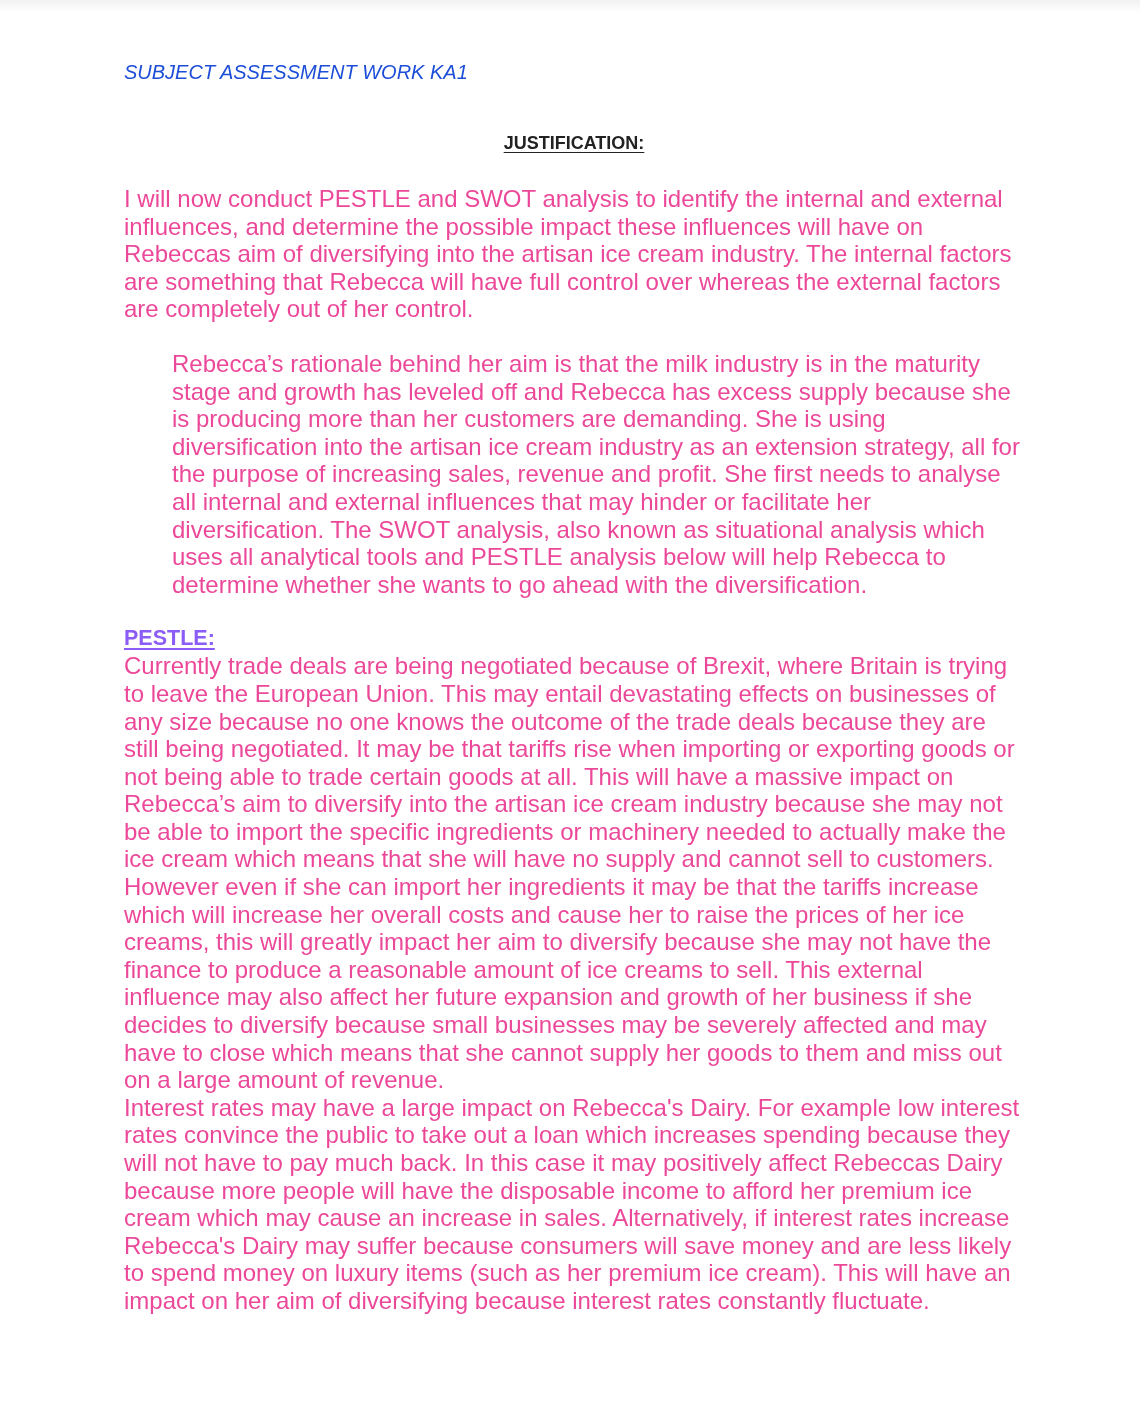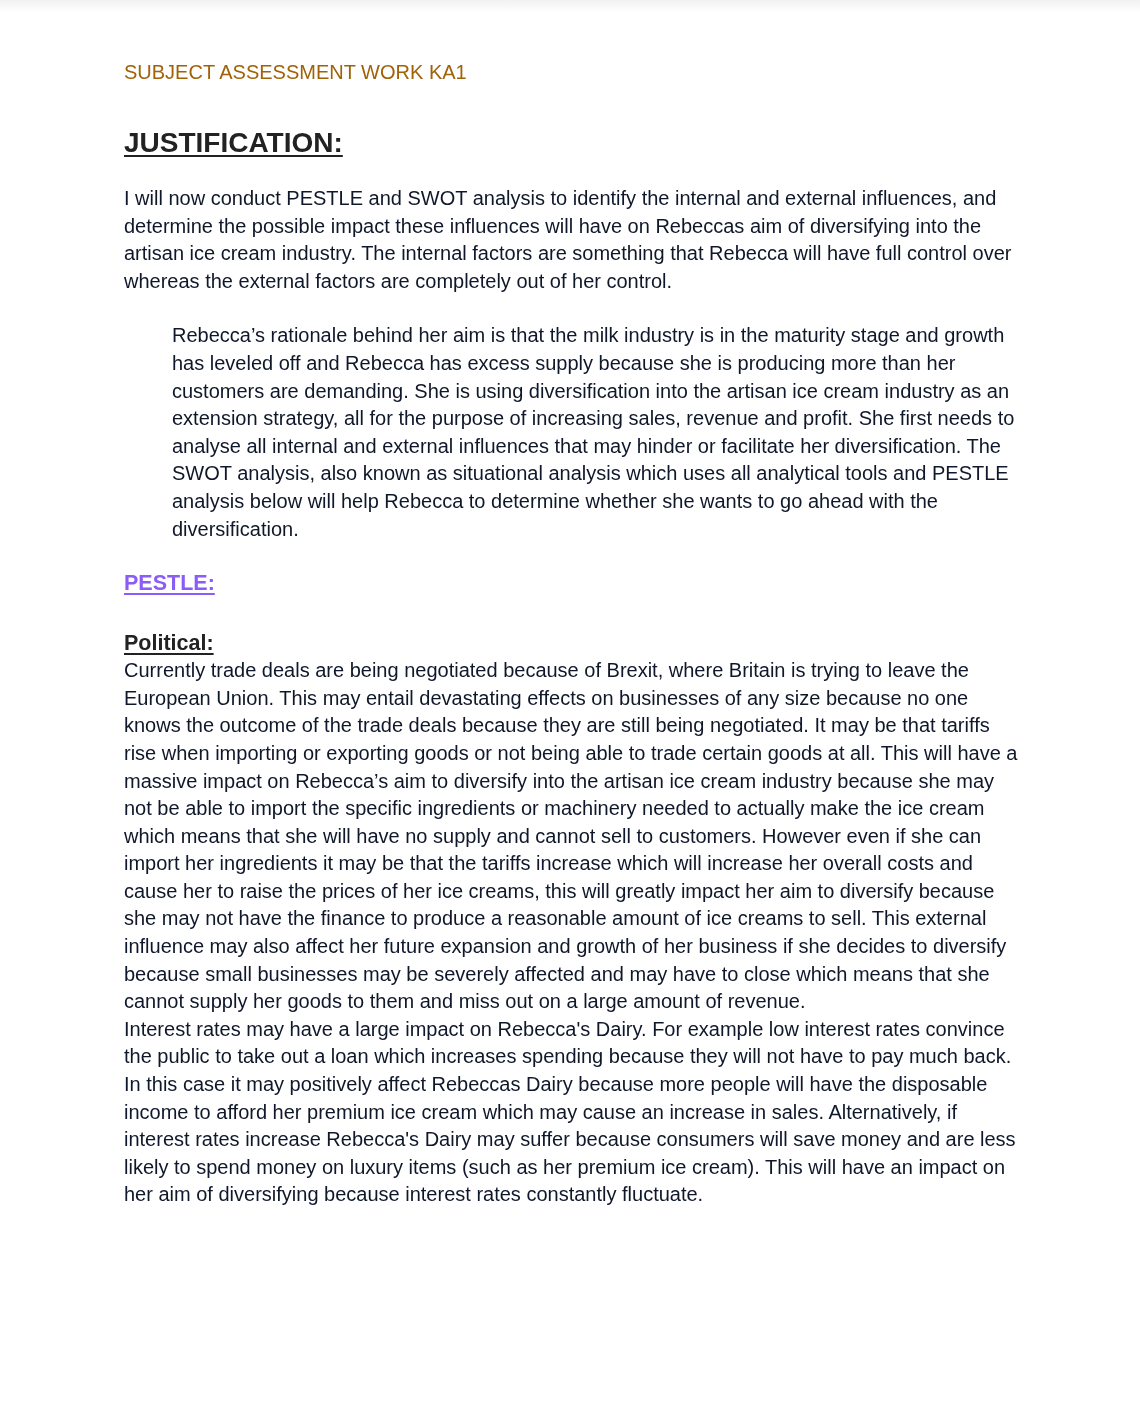--- a/index.html
+++ b/index.html
@@ -25,36 +25,38 @@
       position: absolute;
       left: 124px;
       top: 58px;
       width: 900px;
     }
     .doc-header {
       font-size: 20px;
       line-height: 28px;
       margin: 0;
       font-weight: normal;
-      color: #a16207;
+      color: #1d4ed8;
+      font-style: italic;
     }
     .h-main {
-      font-size: 28px;
+      font-size: 18px;
       font-weight: bold;
       text-decoration: underline;
       text-underline-offset: 3px;
       line-height: 30px;
       margin: 42px 0 0 0;
       color: #222222;
+      text-align: center;
     }
     .para {
-      font-size: 20px;
+      font-size: 24px;
       line-height: 27.6px;
       margin: 0;
-      color: #0f172a;
+      color: #ec4899;
     }
     .para.first {
       margin-top: 27px;
     }
     .para.gap {
       margin-top: 27px;
       margin-left: 48px;
     }
     .h-sub {
       font-size: 21.5px;
@@ -85,17 +87,16 @@
 <div class="page">
   <p class="doc-header">SUBJECT ASSESSMENT WORK KA1</p>
 
   <h1 class="h-main">JUSTIFICATION:</h1>
 
   <p class="para first">I will now conduct PESTLE and SWOT analysis to identify the internal and external influences, and determine the possible impact these influences will have on Rebeccas aim of diversifying into the artisan ice cream industry. The internal factors are something that Rebecca will have full control over whereas the external factors are completely out of her control.</p>
   <p class="para gap">Rebecca’s rationale behind her aim is that the milk industry is in the maturity stage and growth has leveled off and Rebecca has excess supply because she is producing more than her customers are demanding. She is using diversification into the artisan ice cream industry as an extension strategy, all for the purpose of increasing sales, revenue and profit. She first needs to analyse all internal and external influences that may hinder or facilitate her diversification. The SWOT analysis, also known as situational analysis which uses all analytical tools and PESTLE analysis below will help Rebecca to determine whether she wants to go ahead with the diversification.</p>
 
   <h2 class="h-sub">PESTLE:</h2>
 
-  <h3 class="h-section pestle-first">Political:</h3>
   <p class="para">Currently trade deals are being negotiated because of Brexit, where Britain is trying to leave the European Union. This may entail devastating effects on businesses of any size because no one knows the outcome of the trade deals because they are still being negotiated. It may be that tariffs rise when importing or exporting goods or not being able to trade certain goods at all. This will have a massive impact on Rebecca’s aim to diversify into the artisan ice cream industry because she may not be able to import the specific ingredients or machinery needed to actually make the ice cream which means that she will have no supply and cannot sell to customers. However even if she can import her ingredients it may be that the tariffs increase which will increase her overall costs and cause her to raise the prices of her ice creams, this will greatly impact her aim to diversify because she may not have the finance to produce a reasonable amount of ice creams to sell. This external influence may also affect her future expansion and growth of her business if she decides to diversify because small businesses may be severely affected and may have to close which means that she cannot supply her goods to them and miss out on a large amount of revenue.</p>
 
   <p class="para">Interest rates may have a large impact on Rebecca's Dairy. For example low interest rates convince the public to take out a loan which increases spending because they will not have to pay much back. In this case it may positively affect Rebeccas Dairy because more people will have the disposable income to afford her premium ice cream which may cause an increase in sales. Alternatively, if interest rates increase Rebecca's Dairy may suffer because consumers will save money and are less likely to spend money on luxury items (such as her premium ice cream). This will have an impact on her aim of diversifying because interest rates constantly fluctuate.</p>
 </div>
 
 </body></html>

